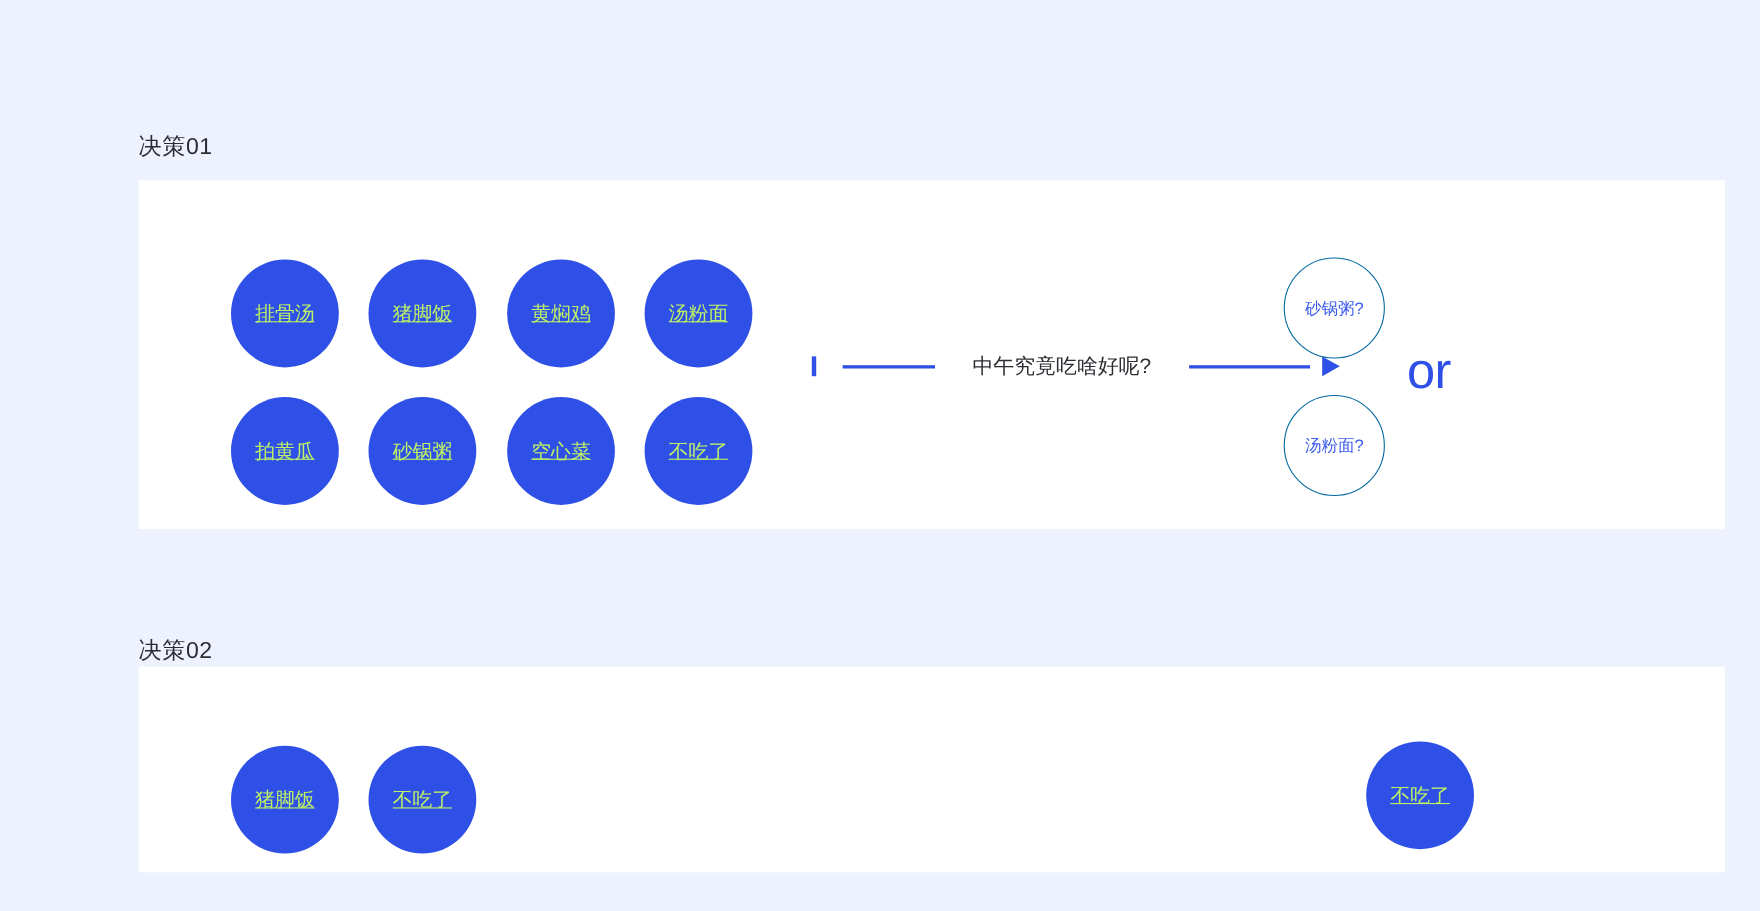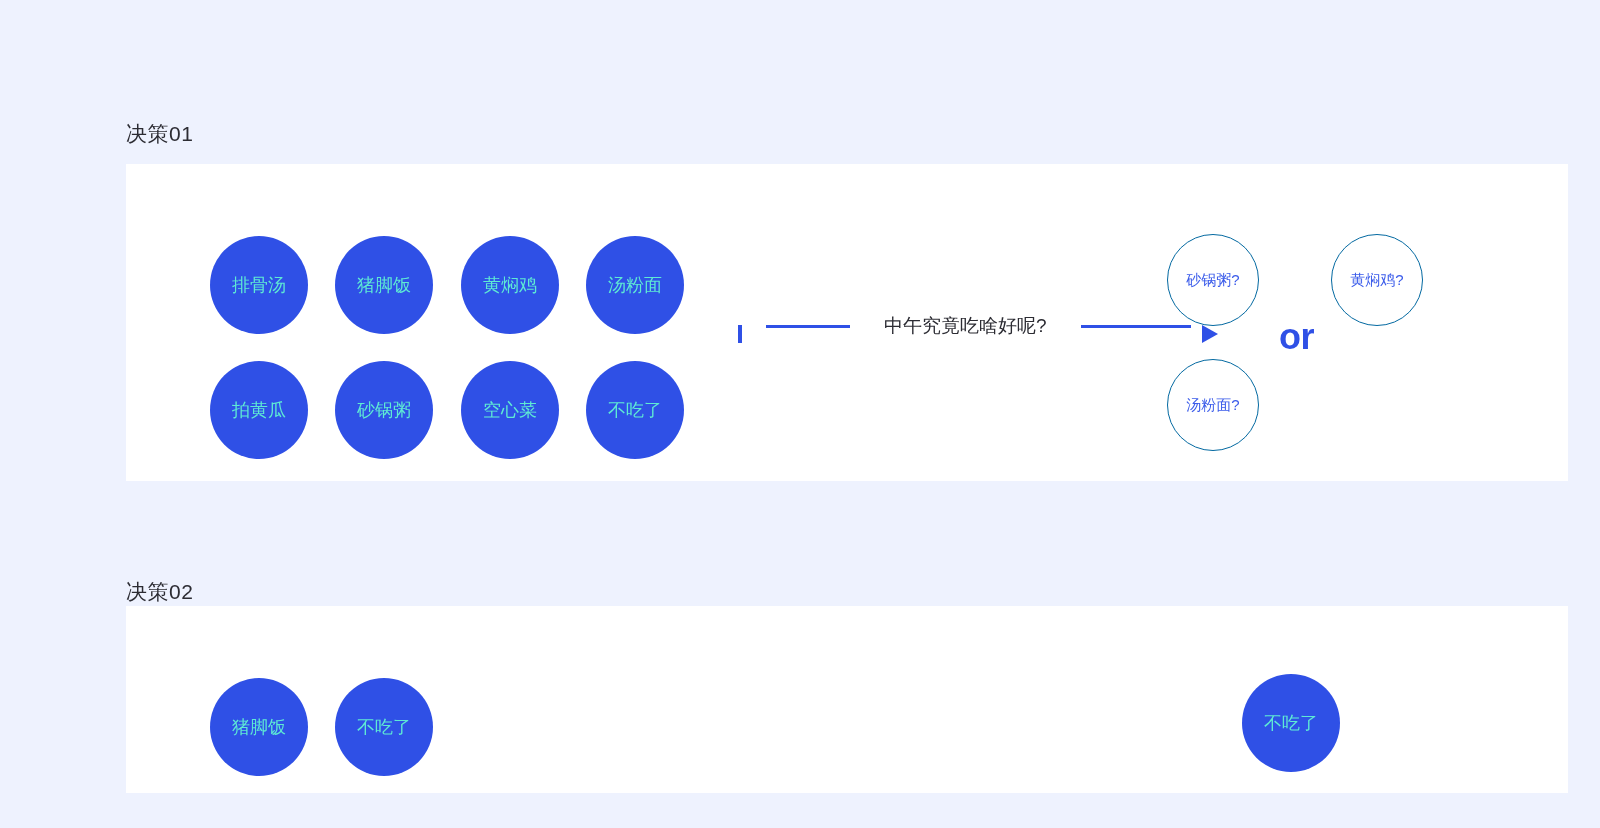--- a/index.html
+++ b/index.html
@@ -47,22 +47,23 @@
     position: absolute;
     border-radius: 50%;
     display: flex;
     align-items: center;
     justify-content: center;
     text-align: center;
     white-space: nowrap;
   }
   .circle.filled {
     background: #2f50e6;
-    color: #5eead4;
+    color: #bef264;
     font-size: 18px;
+    text-decoration: underline;
   }
   .circle.outline {
     background: transparent;
     border: 1px solid #0369a1;
     color: #3a5bea;
     font-size: 15px;
   }
 
   .opt-size   { width: 98px; height: 98px; }
   .out-size   { width: 92px; height: 92px; }
@@ -71,32 +72,32 @@
   .opt-grid { position: absolute; left: 60px; top: 48px; }
   .opt-grid .circle { position: absolute; }
 
   
   .out-cluster { position: absolute; left: 1017px; top: 46px; width: 270px; height: 230px; }
   .out-cluster .circle { position: absolute; }
   .or-label {
     position: absolute;
     left: 112px;
     top: 86px;
-    font-size: 36px;
-    font-weight: bold;
+    font-size: 46px;
+    font-weight: normal;
     color: #2f50e6;
     line-height: 34px;
     letter-spacing: -0.5px;
   }
 
   
   .arrow-row {
     position: absolute;
     display: flex;
-    align-items: flex-start;
+    align-items: center;
     height: 40px;
   }
   .arrow-cap {
     width: 4px;
     height: 18px;
     background: #2f50e6;
     flex: none;
   }
   .arrow-line {
     height: 3px;
@@ -143,21 +144,20 @@
     <div class="arrow-row" style="left:588px; top:137px;">
       <span class="arrow-cap"></span>
       <span class="arrow-line" style="width:84px;"></span>
       <span class="arrow-label" style="margin:0 22px;">中午究竟吃啥好呢?</span>
       <span class="arrow-line" style="width:110px;"></span>
       <span class="arrow-head"></span>
     </div>
 
     <div class="out-cluster">
       <div class="circle outline out-size" style="left:0px;  top:0px;">砂锅粥?</div>
-      <div class="circle outline out-size" style="left:164px;top:0px;">黄焖鸡?</div>
       <div class="circle outline out-size" style="left:0px;  top:125px;">汤粉面?</div>
       <div class="or-label">or</div>
     </div>
 
   </div>
 </div>
 
 <div class="section" id="section-2">
 
   <div class="section-title">决策02</div>

